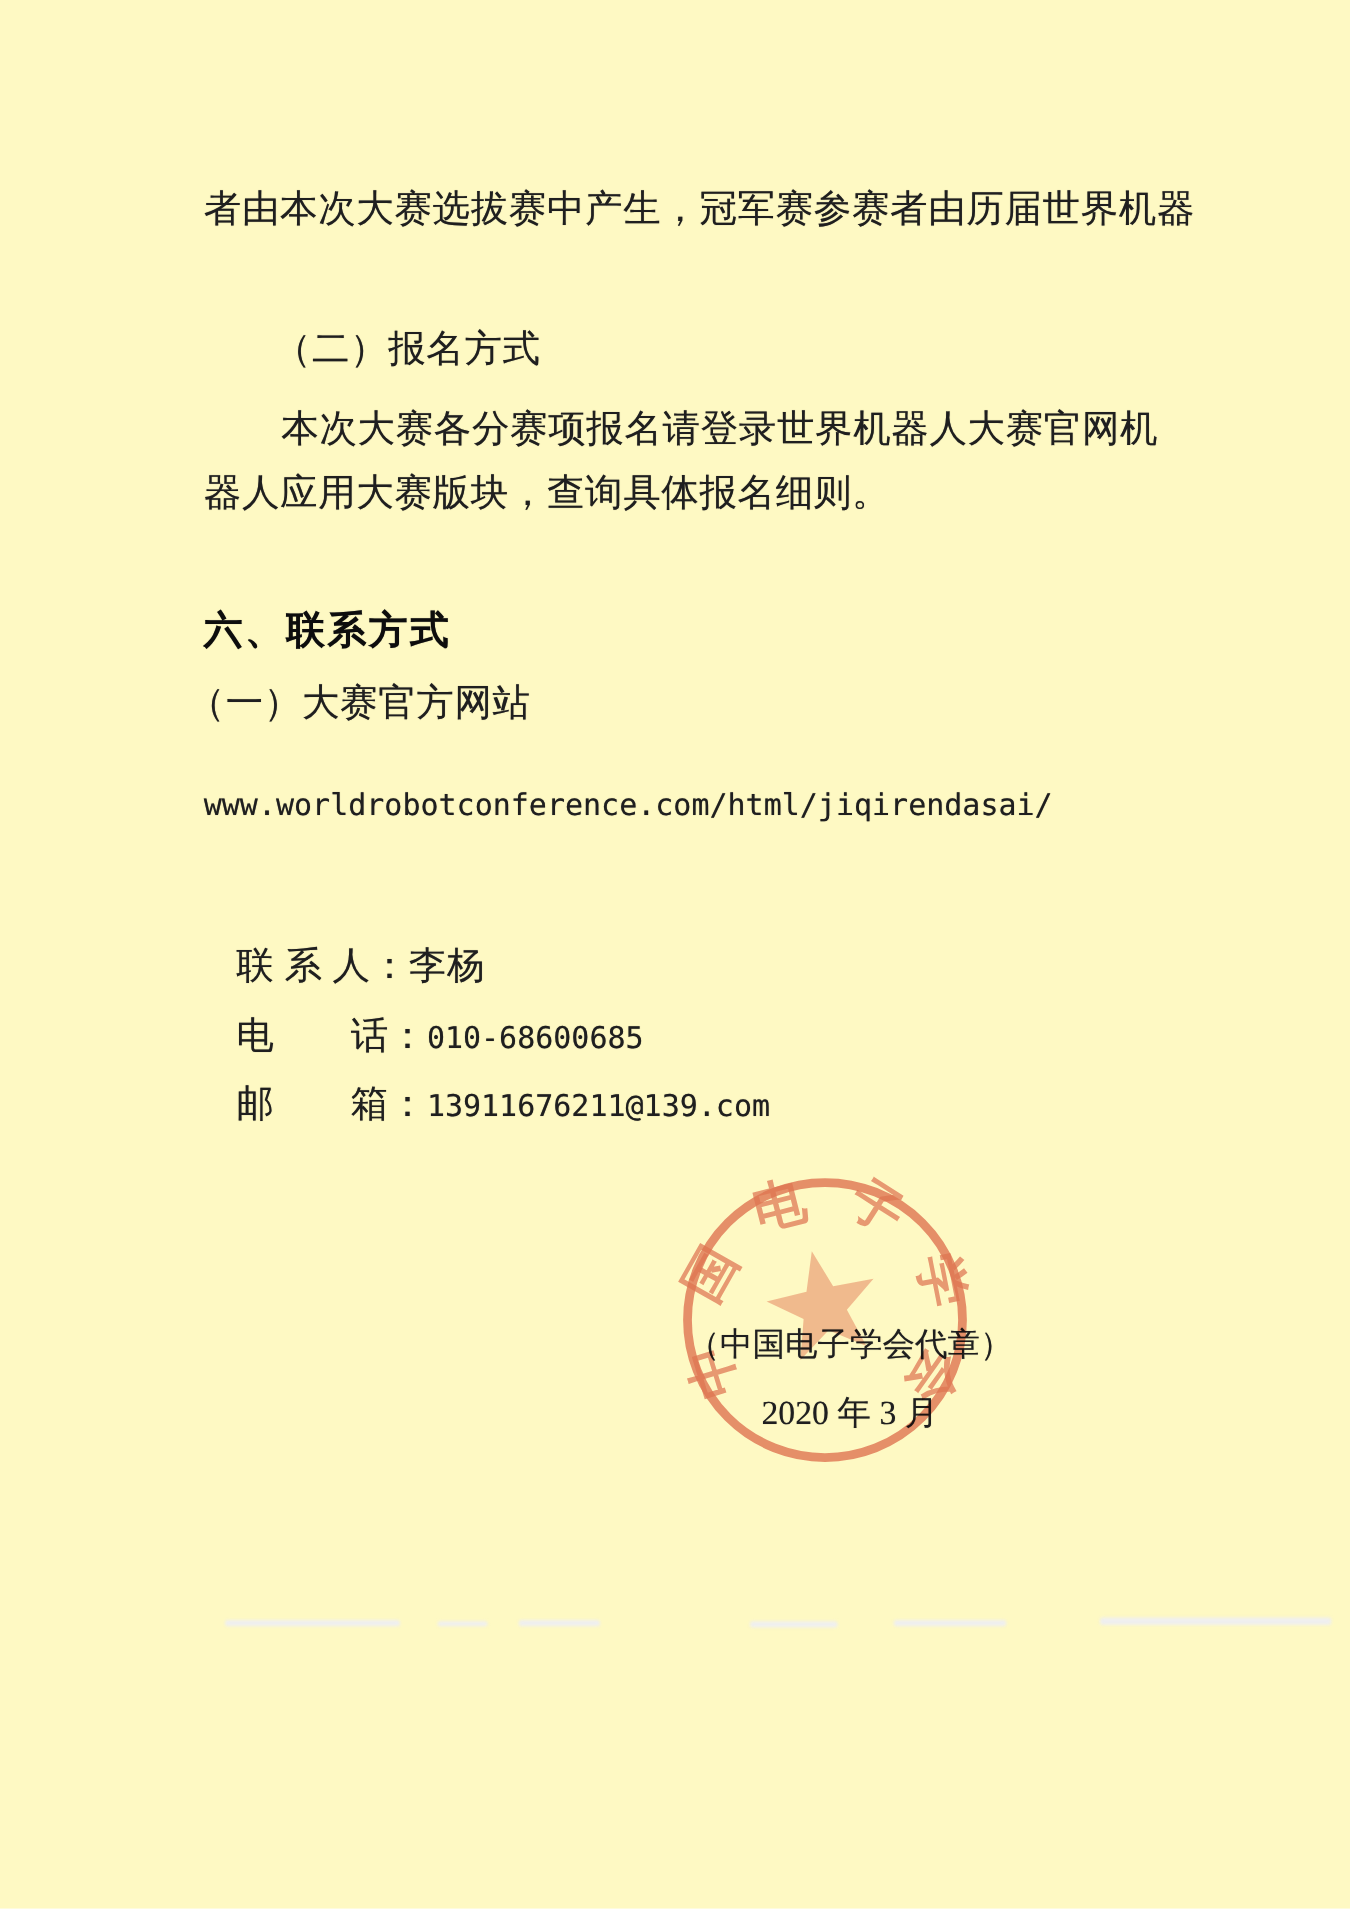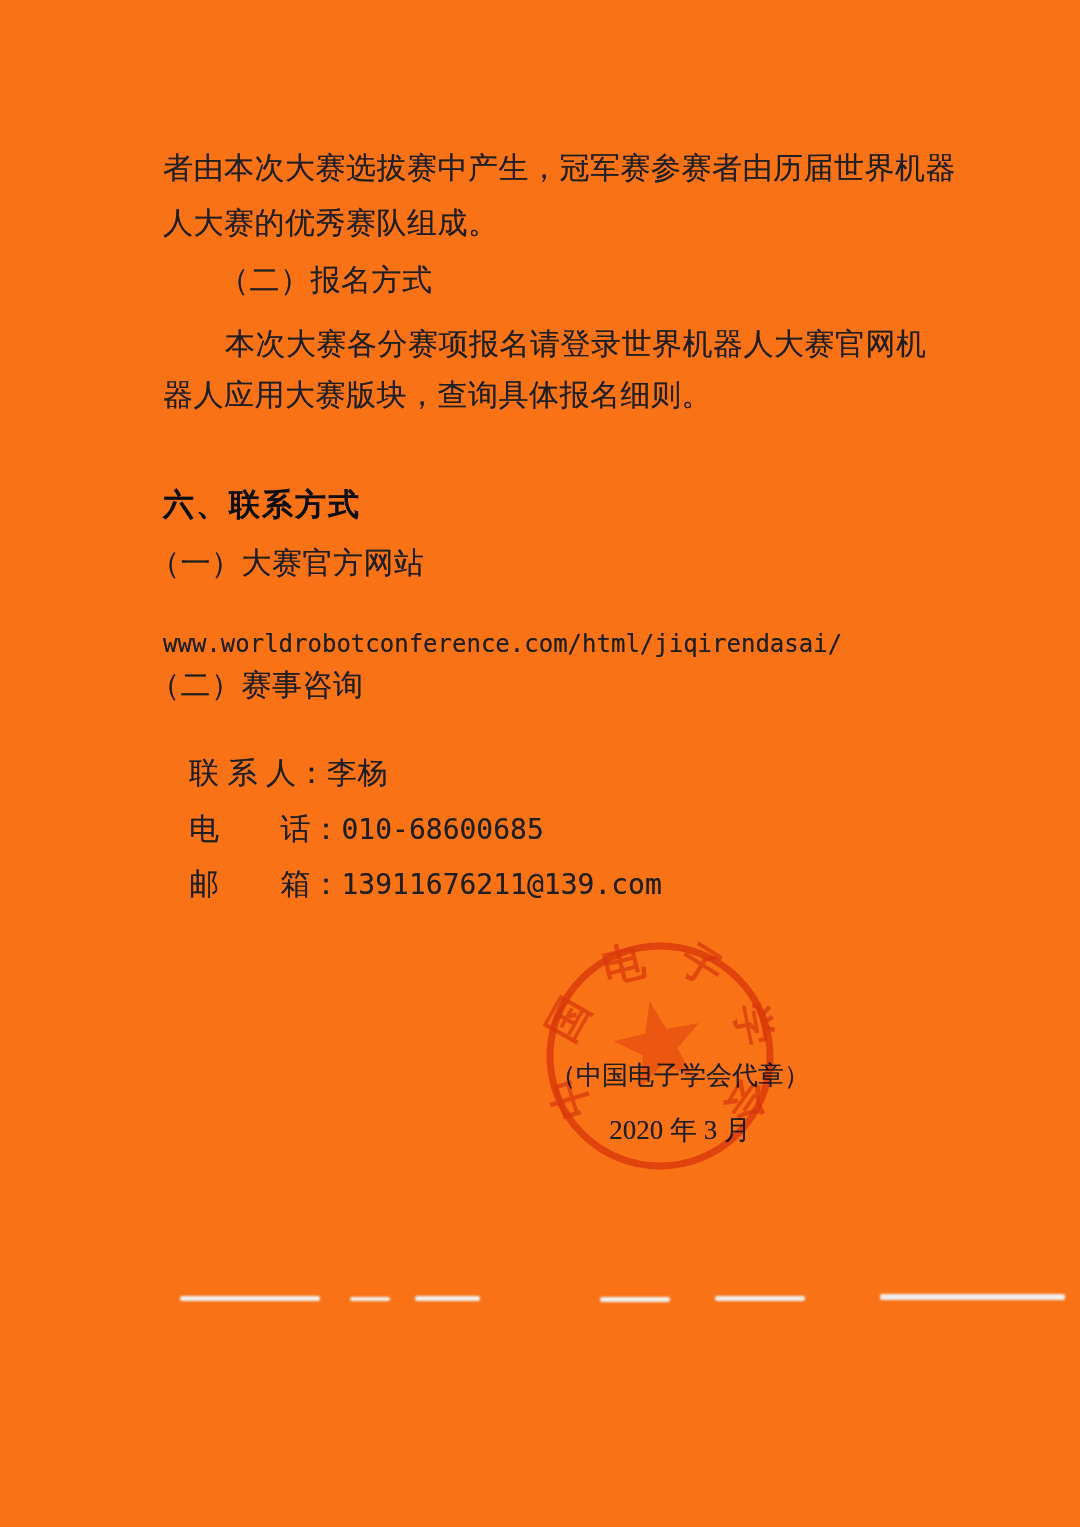--- a/index.html
+++ b/index.html
@@ -1,19 +1,19 @@
 <!DOCTYPE html>
 <html><head>
 <meta charset="utf-8">
 <style>
   html,body { margin:0; padding:0; background:#ffffff; }
   .page {
     position:relative;
     width:1080px; height:1527px;
-    background:#f97316;
+    background:#fef9c3;
     overflow:hidden;
     font-family:"Liberation Serif", serif;
     color:#1f1f1f;
   }
   .line {
     position:absolute;
     font-size:30px;
     line-height:36px;
     white-space:pre;
     letter-spacing:0.5px;
@@ -21,21 +21,21 @@
   }
   .section-heading {
     font-family:"Liberation Sans", sans-serif;
     font-weight:700;
     font-size:31px;
     color:#0d0d0d;
     letter-spacing:2px;
   }
   .mono {
     font-family:"DejaVu Sans Mono", monospace;
-    font-size:28px;
+    font-size:24px;
     letter-spacing:0;
   }
   .url-line { font-size:24px; line-height:30px;margin-top:18px; }
   .sig-block {
     position:absolute;
     left:420px; top:1000px;
     width:520px; height:170px;
   }
   .sig-line {
     position:absolute;
@@ -69,33 +69,31 @@
     filter:blur(1.2px);
     border-radius:2px;
   }
 </style>
 </head>
 <body>
 
 <div class="page">
 
   <div class="line" style="left:163px; top:150px;">者由本次大赛选拔赛中产生，冠军赛参赛者由历届世界机器</div>
-  <div class="line" style="left:163px; top:205px;">人大赛的优秀赛队组成。</div>
 
   <div class="line" style="left:219px; top:262px;font-family:Liberation Serif, serif;">（二）报名方式</div>
   <div class="line" style="left:225px; top:326px;">本次大赛各分赛项报名请登录世界机器人大赛官网机</div>
   <div class="line" style="left:163px; top:377px;">器人应用大赛版块，查询具体报名细则。</div>
 
   <div class="line section-heading" style="left:163px; top:489px;font-family:Liberation Mono, monospace;">六、联系方式</div>
 
   <div class="line" style="left:150px; top:545px;">（一）大赛官方网站</div>
 
   <div class="line mono url-line" style="left:163px; top:611px;">www.worldrobotconference.com/html/jiqirendasai/</div>
 
-  <div class="line" style="left:150px; top:667px;">（二）赛事咨询</div>
 
   <div class="line" style="left:157px; top:719px;">
     <span>联 系 人：</span><span>李杨</span>
   </div>
 
   <div class="line" style="left:157px; top:775px;">
     <span>电　　话：</span><span class="mono">010-68600685</span>
   </div>
 
   <div class="line" style="left:157px; top:830px;">

